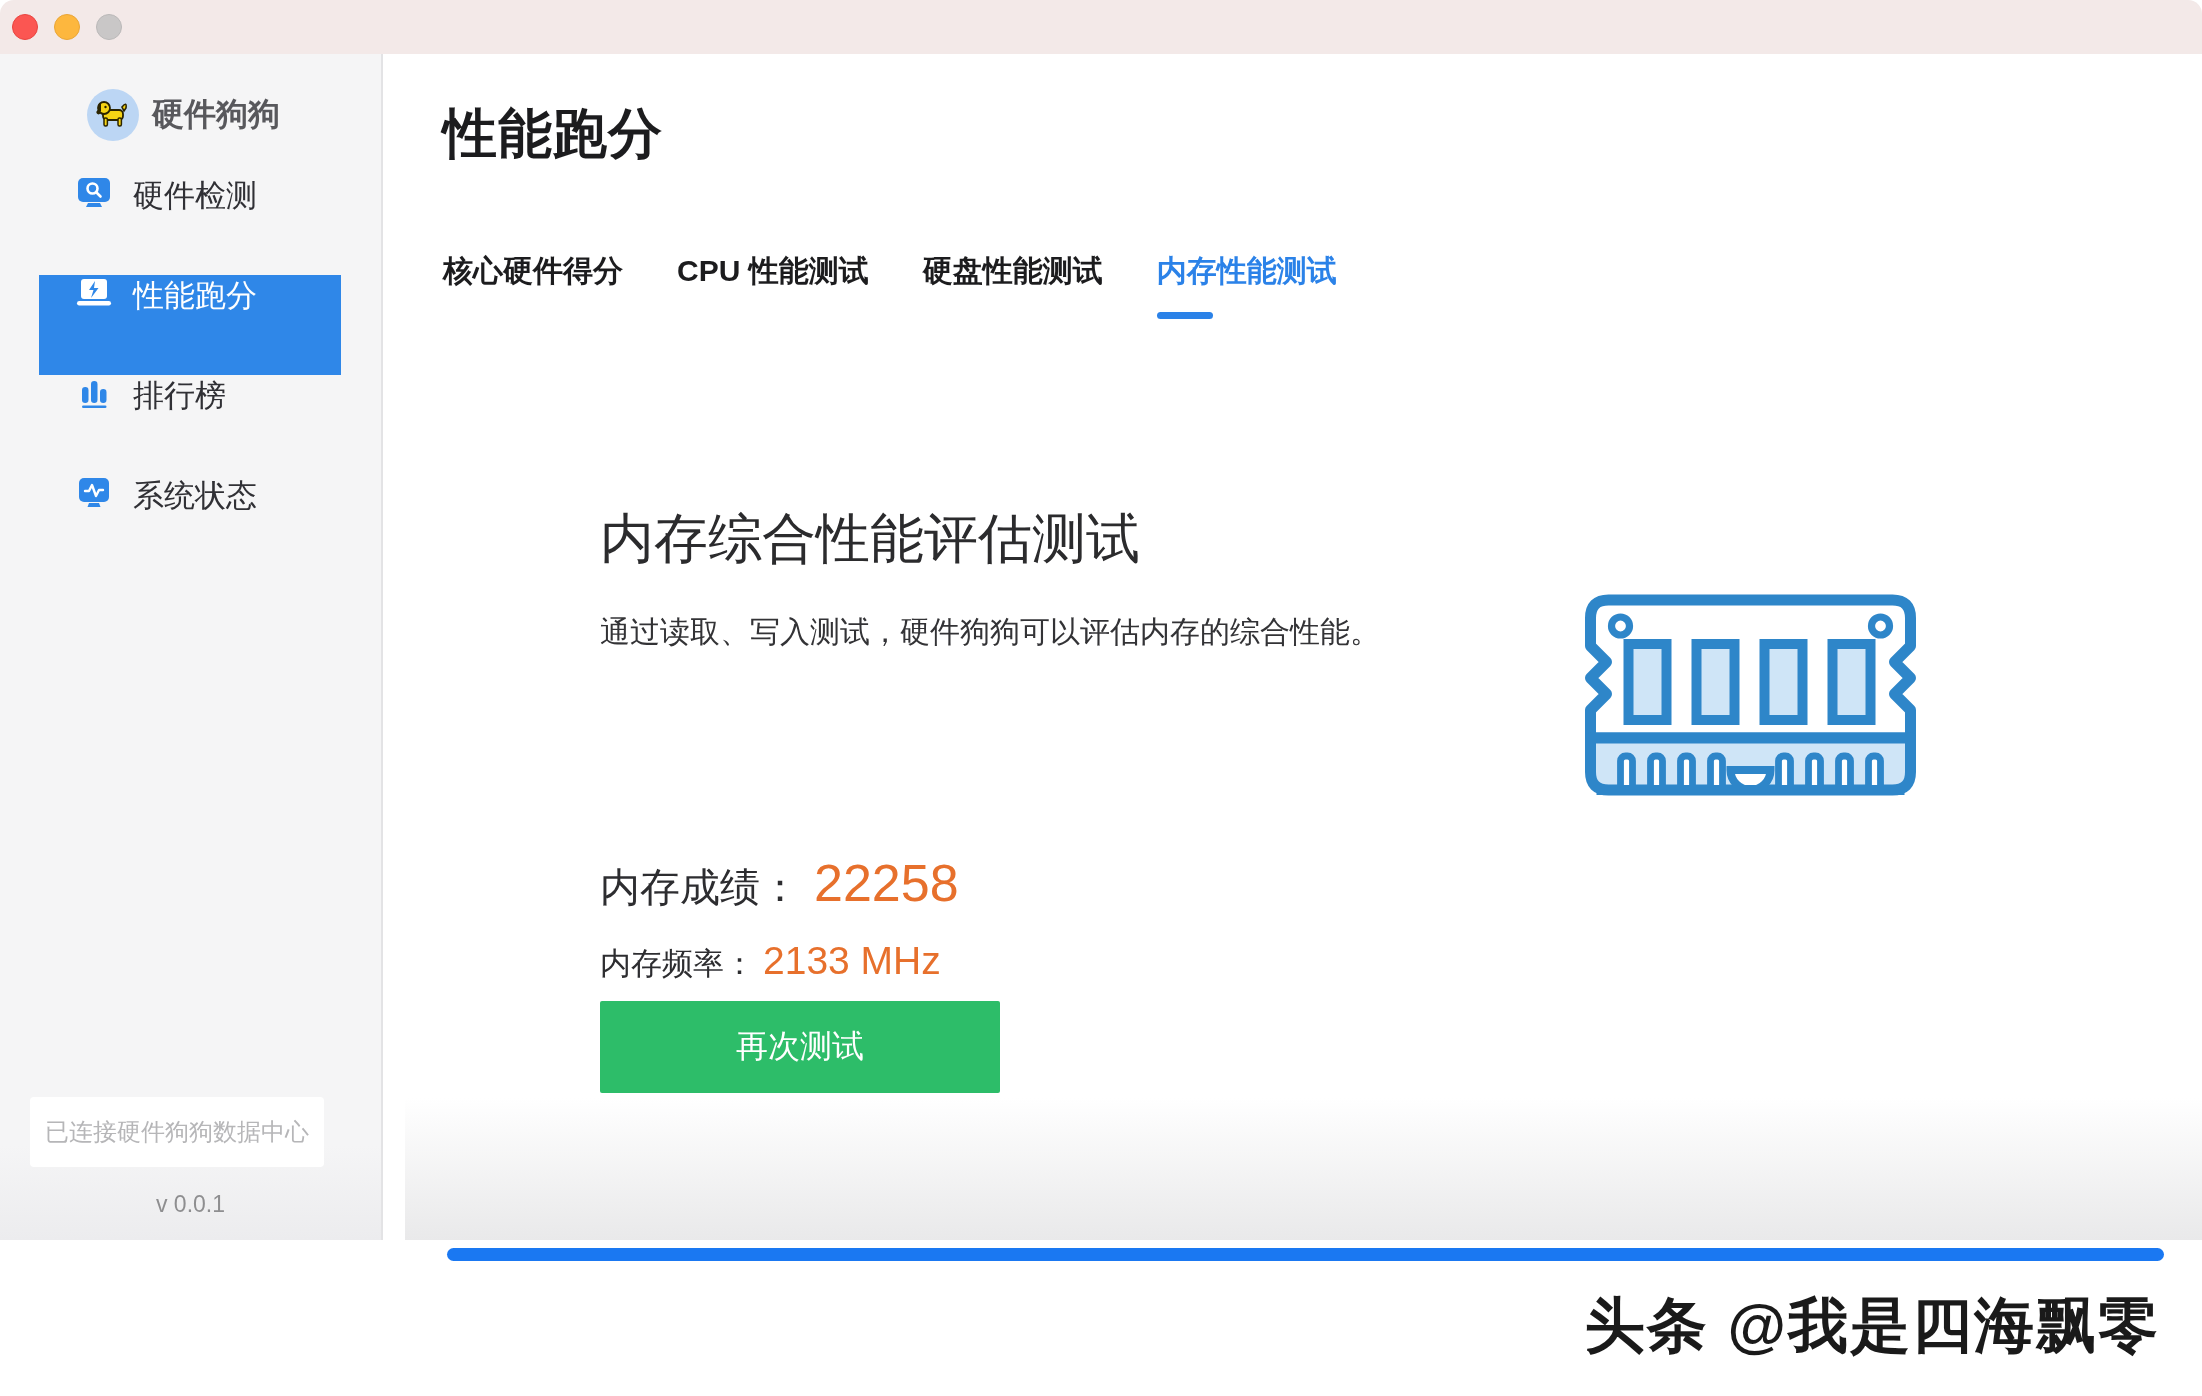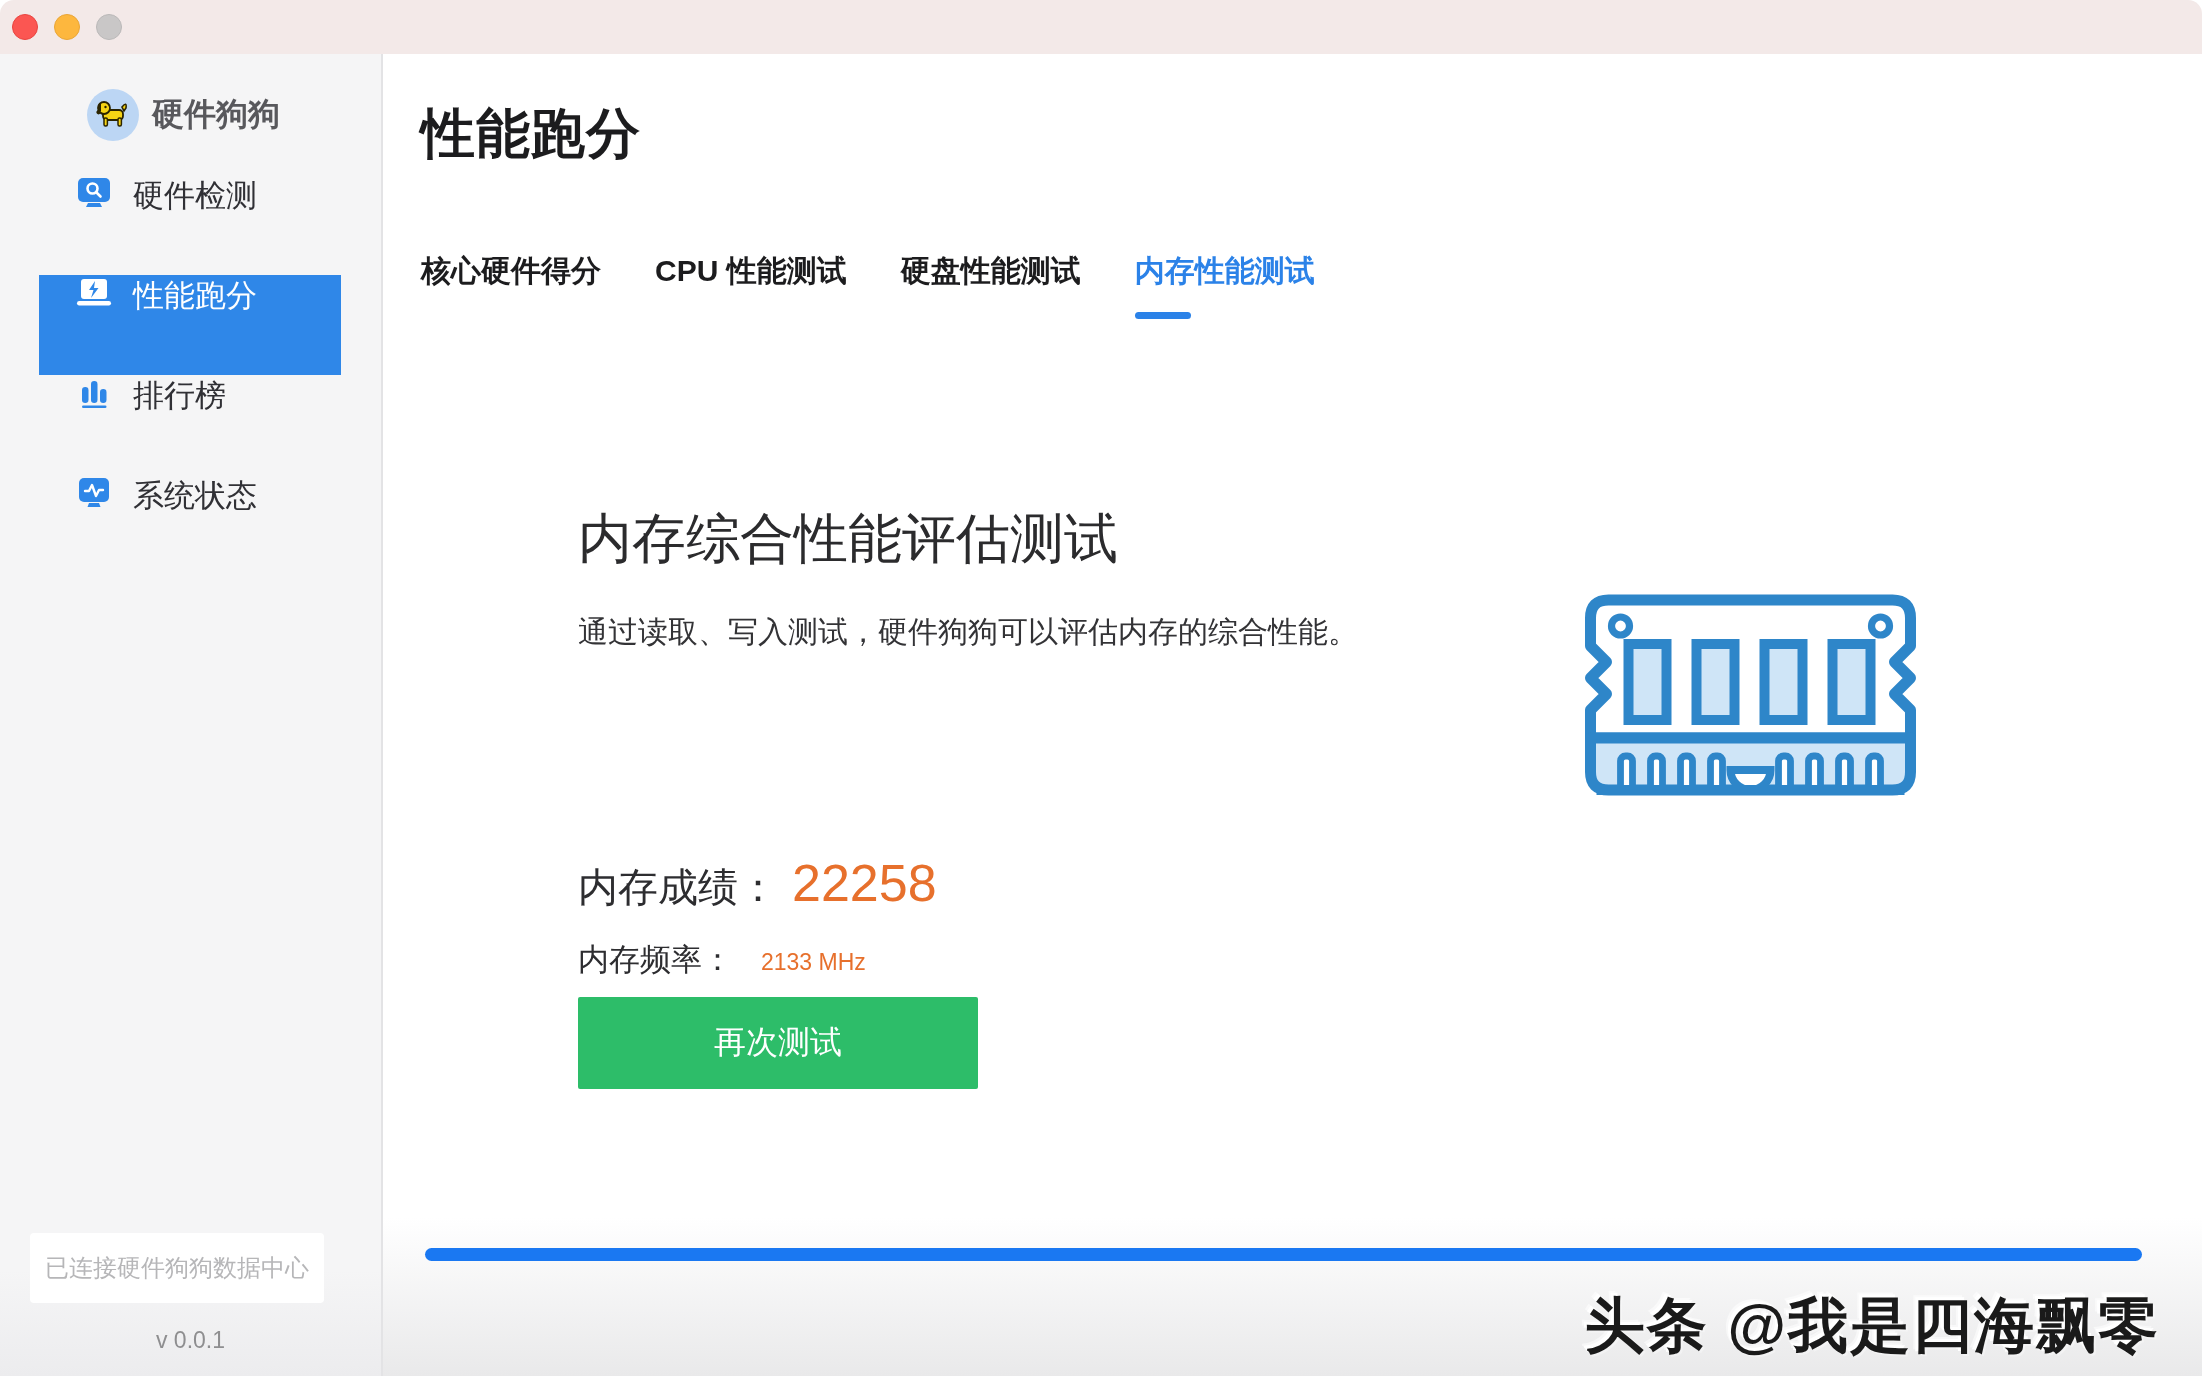--- a/index.html
+++ b/index.html
@@ -6,21 +6,21 @@
   html,body { width:2202px; height:1396px; background:#ffffff; font-family:"Liberation Sans", sans-serif; }
   .window { width:2202px; height:1396px; border-radius:14px 14px 0 0; overflow:hidden; background:#fff; position:relative; }
 
   
   .titlebar { height:54px; background:#f3e9e8; display:flex; align-items:center; padding-left:12px; }
   .traffic { width:26px; height:26px; border-radius:50%; margin-right:16px; }
   .t-red    { background:#fb5652; border:1px solid #e8443f; }
   .t-yellow { background:#fdb73e; border:1px solid #e9a535; }
   .t-gray   { background:#c9c7c7; border:1px solid #bab8b8; }
 
-  .body-row { display:flex; height:1322px; }
+  .body-row { display:flex; height:1186px;gap:22px; }
 
   
   .sidebar { width:383px; background:linear-gradient(180deg,#f5f5f6 0%,#f5f5f6 92%,#ececee 100%);
              border-right:2px solid #e3e3e5; position:relative; flex-shrink:0; }
   .logo-row { display:flex; align-items:center; margin:35px 0 0 87px; }
   .logo-circle { width:52px; height:52px; border-radius:50%; background:#bcd6f4; display:flex; align-items:center; justify-content:center; }
   .app-name { margin-left:13px; font-size:32px; font-weight:600; color:#58585c; }
 
   .nav { margin-top:34px; }
   .nav-item { display:flex; align-items:flex-start; height:100px; margin-left:39px; width:302px; padding-left:37px; cursor:pointer;font-family:Liberation Mono, monospace; }
@@ -47,21 +47,21 @@
 
   .content { margin-left:157px; margin-top:184px; }
   .content-heading { font-size:54px; font-weight:400; color:#2b2b2d;margin-top:16px; }
   .content-desc { margin-top:36px; font-size:30px; color:#333336; }
 
   .score-row { margin-top:200px; display:flex; align-items:baseline; }
   .score-label { font-size:40px; color:#2d2d30; }
   .score-value { font-size:52px; color:#e7702c; margin-left:14px; }
   .freq-row { margin-top:24px; display:flex; align-items:baseline; }
   .freq-label { font-size:31px; color:#2d2d30; }
-  .freq-value { font-size:23px; color:#e7702c; margin-left:28px; }
+  .freq-value { font-size:39px; color:#e7702c; margin-left:8px; }
 
   .retest-button { margin-top:16px; width:400px; height:92px; background:#2dbd69; border:none; border-radius:2px;
                    color:#ffffff; font-size:32px; font-family:"Liberation Sans",sans-serif; cursor:pointer;
                    display:flex; align-items:center; justify-content:center; }
 
   .ram-wrap { position:absolute; top:538px; right:279px; width:345px; height:210px; }
 
   .divider-line { position:absolute; left:42px; top:1194px; width:1717px; height:13px; border-radius:7px; background:#1a78f2; }
 
   .watermark { position:absolute; top:1232px; right:42px; font-size:60px; font-weight:700; color:#1a1a1a;

